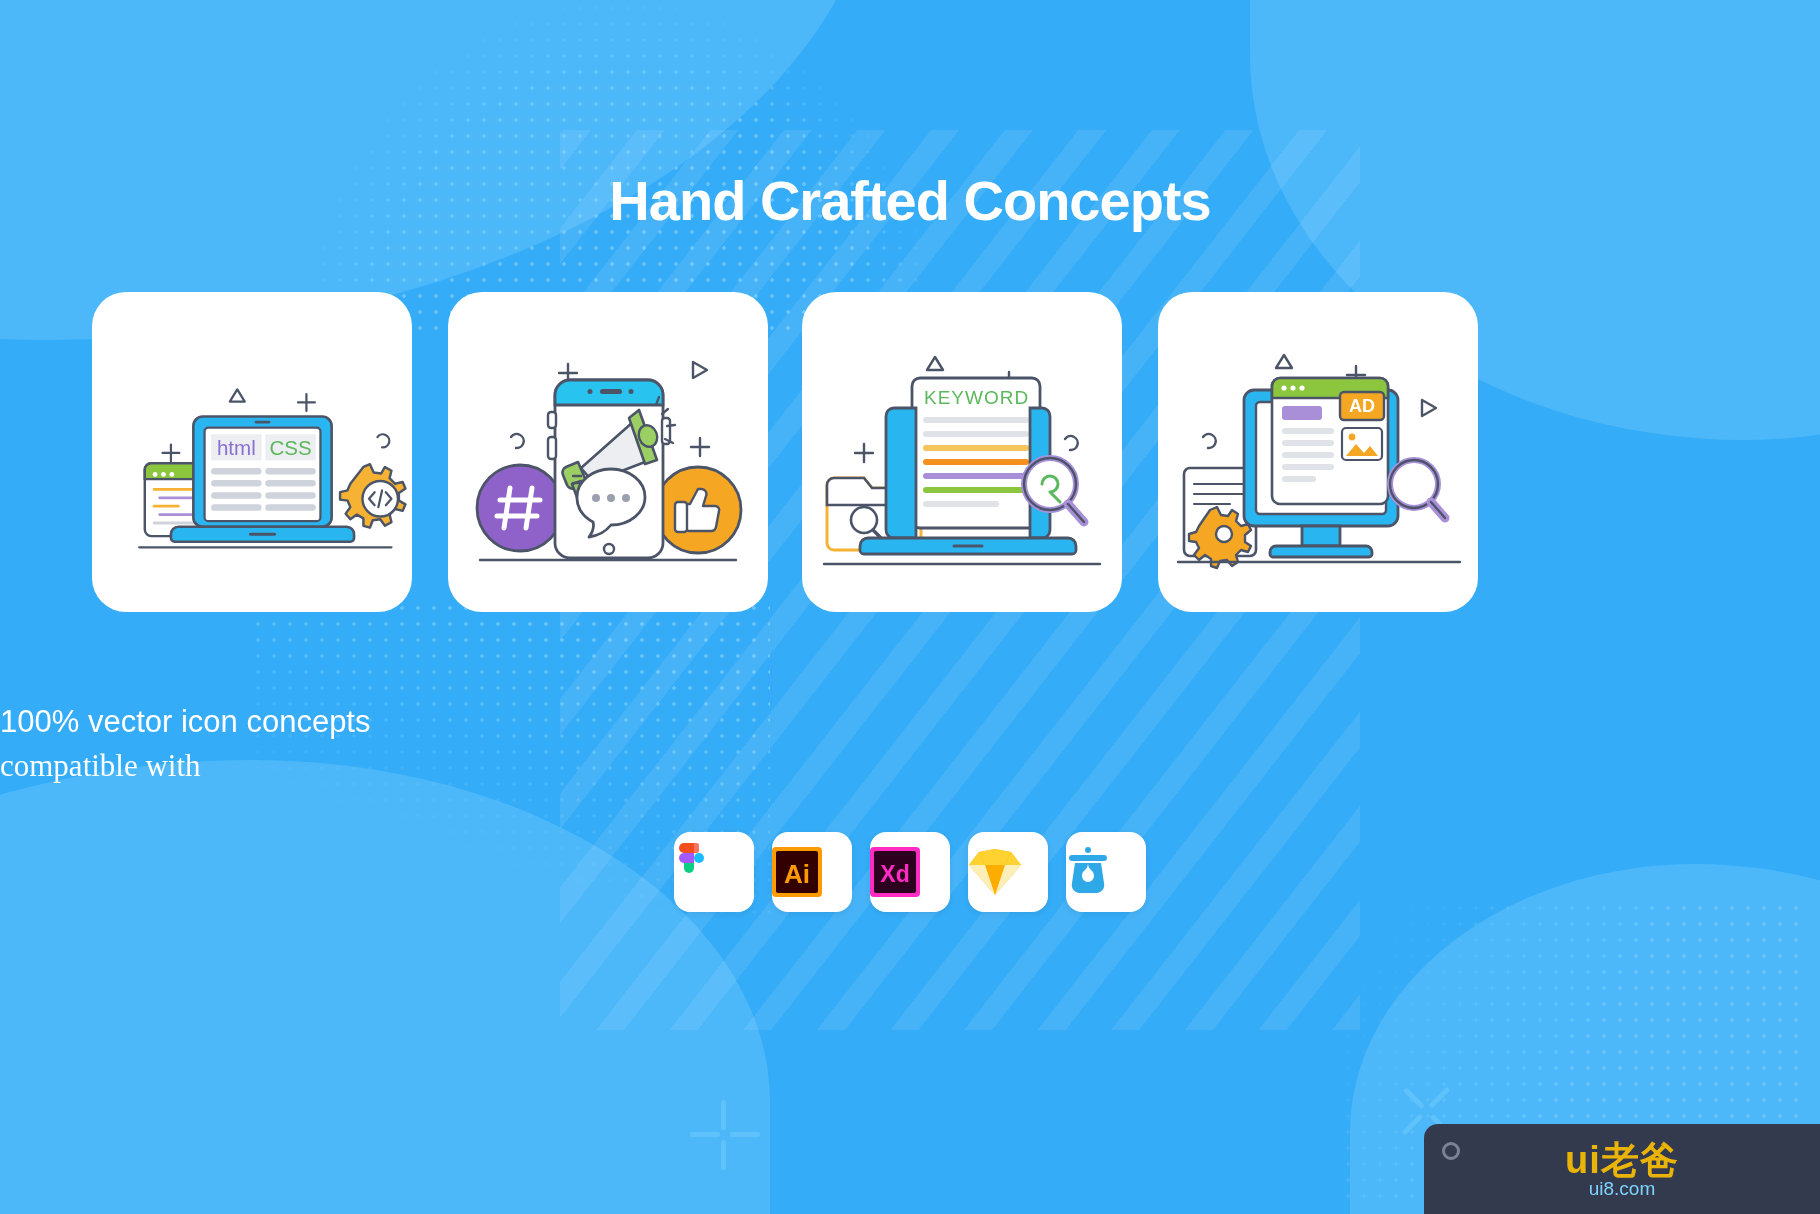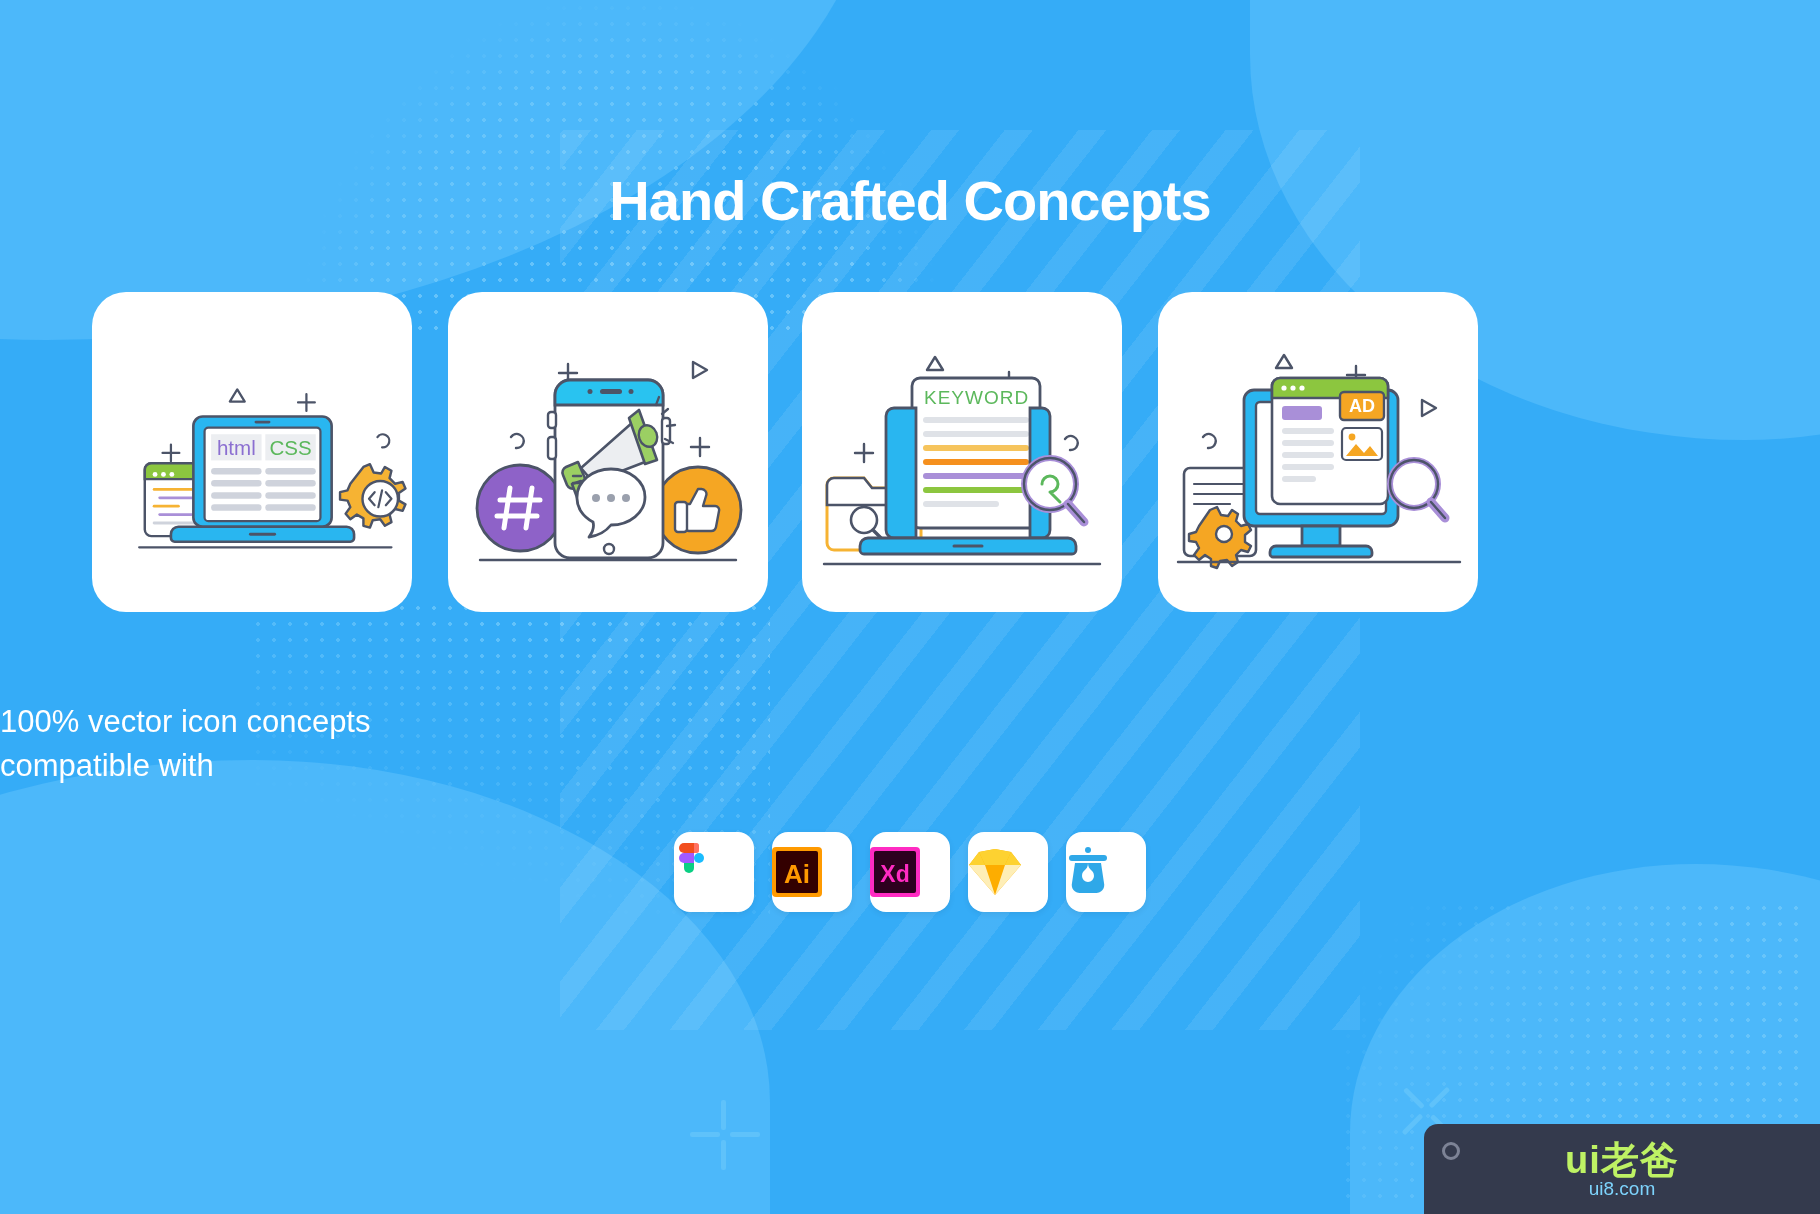--- a/index.html
+++ b/index.html
@@ -70,21 +70,21 @@
   .card.c3 { left:802px;text-align:center; }
   .card.c4 { left:1158px; }
   .card svg { display:block; width:100%; height:100%; }
 
   
   .caption {
     position:absolute; left:0; right:0; top:700px;
     text-align:left; color:#fff; font-size:31px; line-height:1.42;
     z-index:5;
   }
-  .caption .l2 { display:block; }
+  .caption .l2 { display:block;font-family:Liberation Serif, serif; }
 
   
   .apps {
     position:absolute; left:0; right:0; top:832px;
     display:flex; justify-content:center; gap:18px; z-index:5;
   }
   .app {
     width:80px; height:80px; background:#fff; border-radius:16px;
     display:flex; align-items:center; 
     box-shadow:0 2px 6px rgba(0,0,0,.07);
@@ -98,21 +98,21 @@
     background:#343a4d;
     border-radius:14px 0 0 0;
     z-index:10;
     display:flex; flex-direction:column; align-items:center; justify-content:center;
   }
   .watermark .ring {
     position:absolute; left:18px; top:18px;
     width:18px; height:18px; border-radius:50%;
     border:3px solid #7d8396;
   }
-  .wm-main { color:#bef264; font-size:38px; font-weight:bold; line-height:1; letter-spacing:1px; }
+  .wm-main { color:#eab308; font-size:38px; font-weight:bold; line-height:1; letter-spacing:1px; }
   .wm-sub  { color:#7dd3fc; font-size:19px; line-height:1; margin-top:0; }
 </style>
 </head>
 <body>
 
 <div class="bg">
   <div class="blob b1"></div>
   <div class="blob b2"></div>
   <div class="blob b3"></div>
   <div class="blob b4"></div>

